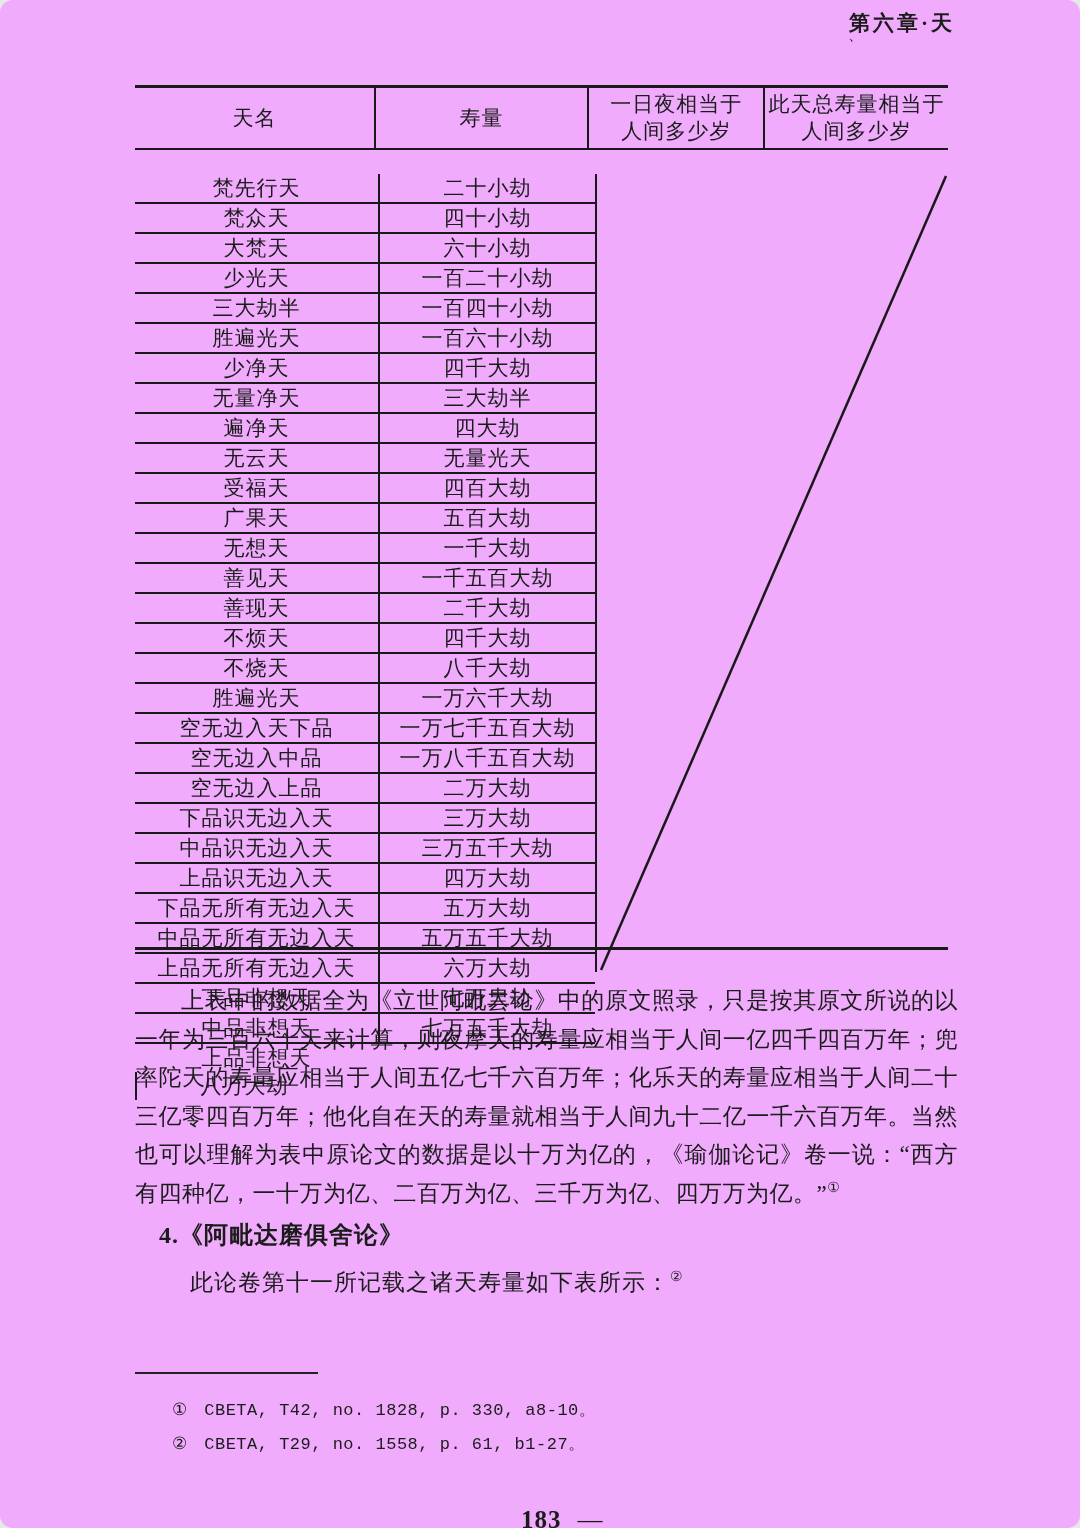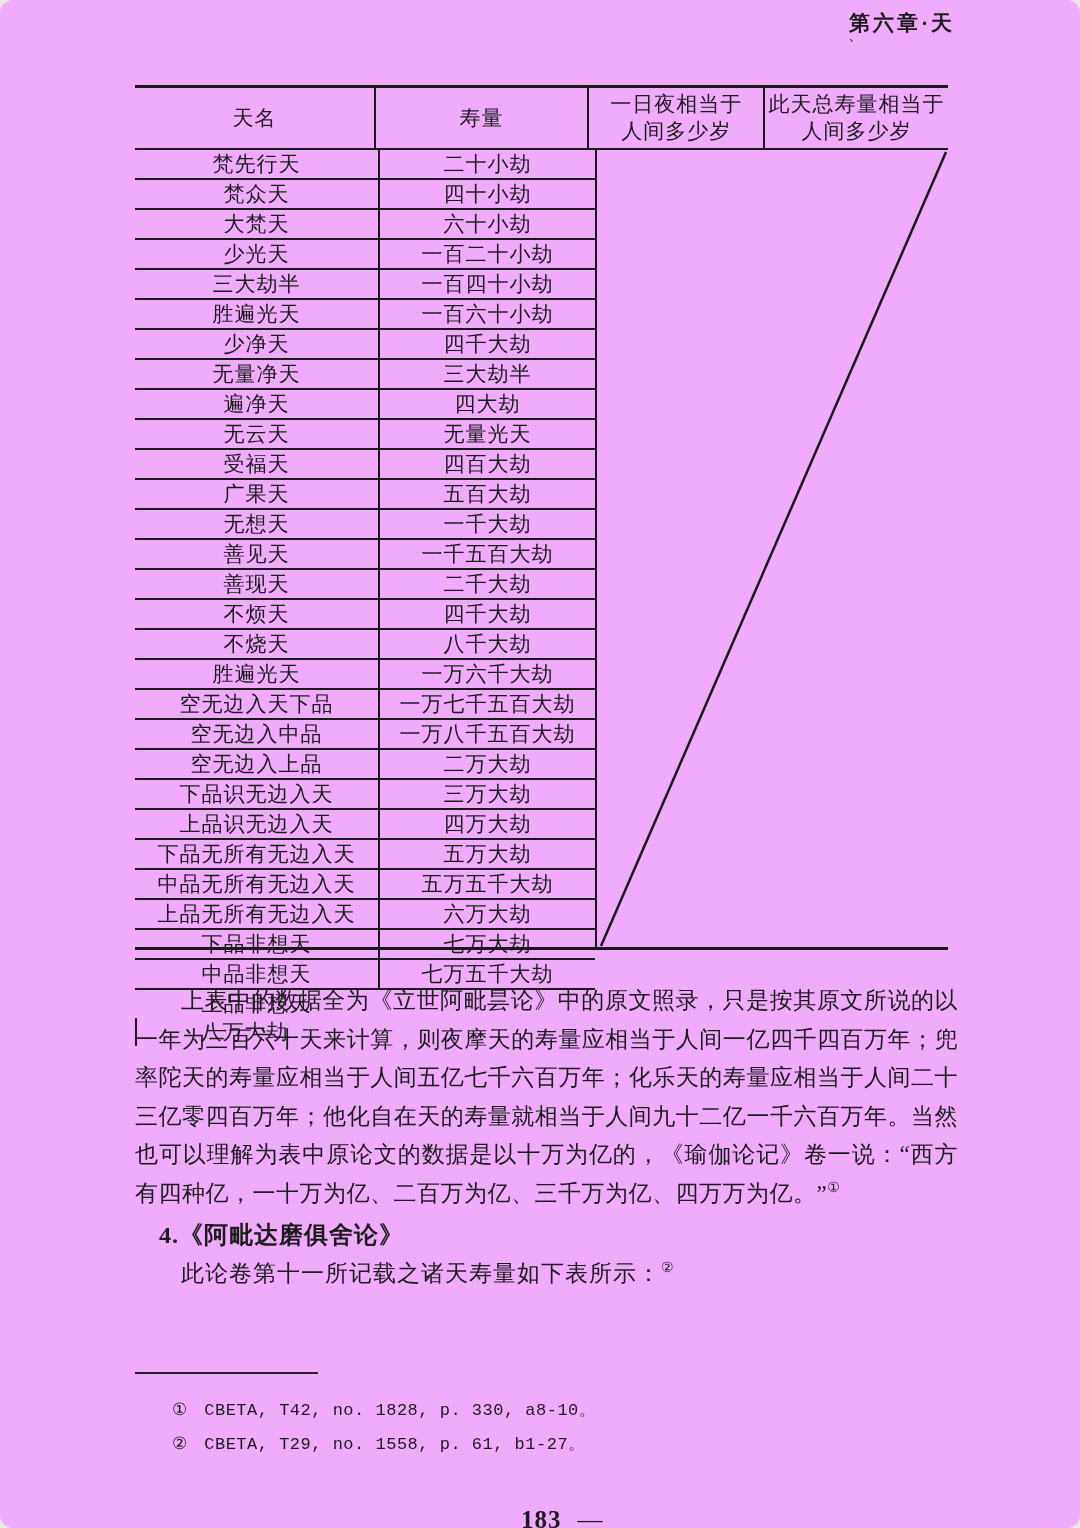--- a/index.html
+++ b/index.html
@@ -21,21 +21,21 @@
   .thead { display:flex; height:62px; border-bottom:2px solid #191919; box-sizing:border-box; }
   .hc {
     display:flex; align-items:center; justify-content:center; text-align:center;
     white-space:pre-line; font-size:21px; line-height:27px; letter-spacing:1px; box-sizing:border-box;
   }
   .c1 { width:243px; }
   .c2 { width:217px; border-left:2px solid #191919; }
   .hc.c3 { width:179px; border-left:2px solid #191919; }
   .hc.c4 { width:188px; border-left:2px solid #191919; }
 
-  .tbody { display:flex; height:798px; }
+  .tbody { display:flex; height:798px;margin-top:24px; }
   .rows-left { width:460px; display:flex; flex-direction:column; }
   .trow { flex:1 1 0; display:flex; border-bottom:2px solid #191919; box-sizing:border-box; }
   .trow:last-child { border-bottom:none;flex-direction:column; }
   .trow .cell {
     display:flex; align-items:center; justify-content:center;
     font-size:21px; letter-spacing:1px; box-sizing:border-box;
   }
   .merged-cell { flex:1; position:relative; border-left:2px solid #191919; box-sizing:border-box; }
   .diag { position:absolute; left:0; top:0; width:100%; height:100%; display:block; }
   .diag line { stroke:#191919; stroke-width:2.5; }
@@ -46,21 +46,21 @@
     font-size:23px; line-height:38.5px; letter-spacing:0.5px;
     text-align:justify; text-indent:2em;
   }
   .body-para sup, .section-intro sup { font-size:14px; line-height:0; }
 
   .section-heading {
     position:absolute; left:159px; top:1219px; margin:0;
     font-size:24px; font-weight:700; letter-spacing:1px;
   }
   .section-intro {
-    position:absolute; left:135px; top:1258px; margin:0; width:823px;
+    position:absolute; left:135px; top:1258px; margin:9px; width:823px;
     font-size:23px; letter-spacing:1px; text-indent:2em;
   }
 
   
   .footnote-rule { position:absolute; left:135px; top:1372px; width:183px; height:2px; background:#222; }
   .footnotes { position:absolute; left:172px; top:1398px; display:flex; flex-direction:column; gap:11px; }
   .footnote { display:flex; gap:17px; align-items:baseline; }
   .fn-marker { font-size:17px; }
   .fn-text { font-family:"Liberation Mono","DejaVu Sans Mono",monospace; font-size:17px; letter-spacing:0.5px; }
 
@@ -194,20 +194,24 @@
     <div class="trow">
       <div class="cell c1">空无边入上品</div>
       <div class="cell c2">二万大劫</div>
     </div>
 
     <div class="trow">
       <div class="cell c1">下品识无边入天</div>
       <div class="cell c2">三万大劫</div>
     </div>
 
+    <div class="trow">
+      <div class="cell c1">中品识无边入天</div>
+      <div class="cell c2">三万五千大劫</div>
+    </div>
 
     <div class="trow">
       <div class="cell c1">上品识无边入天</div>
       <div class="cell c2">四万大劫</div>
     </div>
 
     <div class="trow">
       <div class="cell c1">下品无所有无边入天</div>
       <div class="cell c2">五万大劫</div>
     </div>

